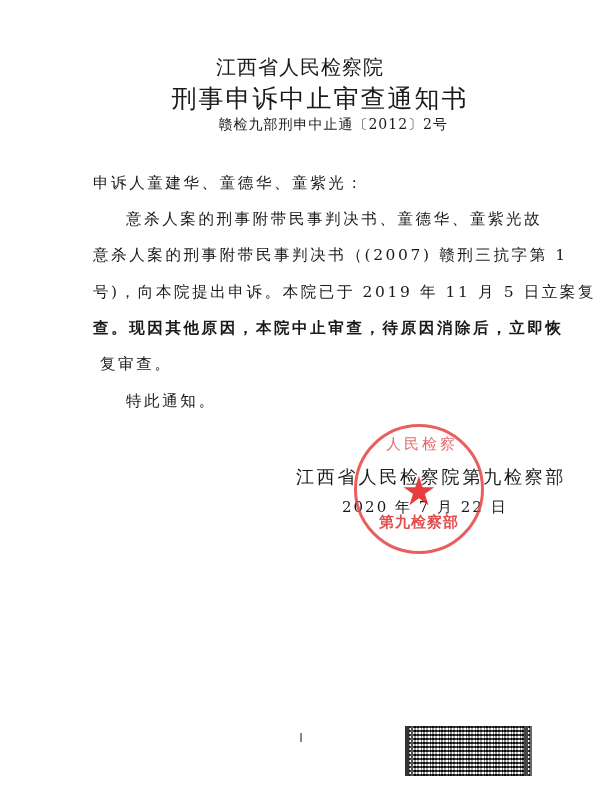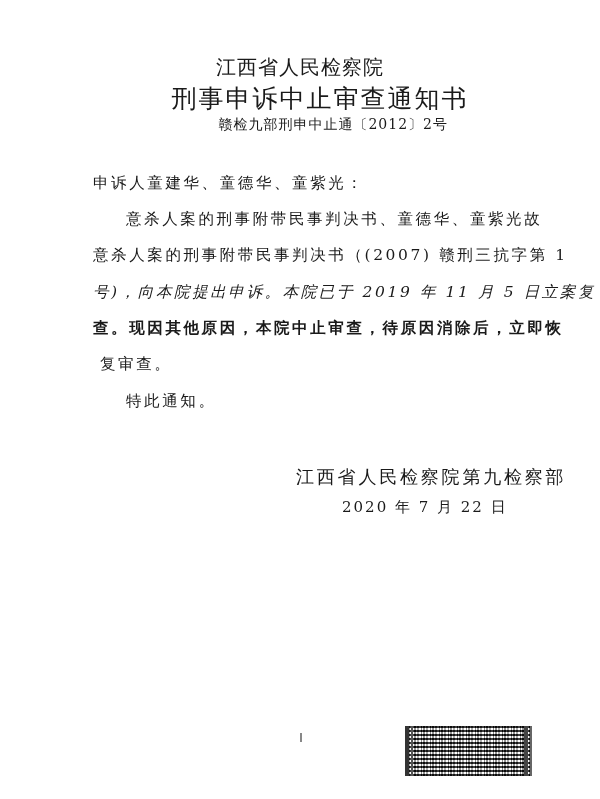--- a/index.html
+++ b/index.html
@@ -65,25 +65,30 @@
 
 <div class="page">
   <div class="org-title">江西省人民检察院</div>
   <div class="doc-title">刑事申诉中止审查通知书</div>
   <div class="doc-number">赣检九部刑申中止通〔2012〕2号</div>
 
   <div class="body-text" style="top:173px;">
     <div class="line" style="top:0px;">申诉人童建华、童德华、童紫光：</div>
     <div class="line indent" style="top:36px;">意杀人案的刑事附带民事判决书、童德华、童紫光故</div>
     <div class="line" style="top:72px;">意杀人案的刑事附带民事判决书（(2007) 赣刑三抗字第 1</div>
-    <div class="line" style="top:109px;font-style:italic;">号)，向本院提出申诉。本院已于 2019 年 11 月 5 日立案复</div>
+    <div class="line" style="top:109px;">号)，向本院提出申诉。本院已于 2019 年 11 月 5 日立案复</div>
     <div class="line" style="top:145px;font-weight:bold;">查。现因其他原因，本院中止审查，待原因消除后，立即恢</div>
     <div class="line" style="top:181px;margin-left:7px;">复审查。</div>
     <div class="line indent" style="top:218px;">特此通知。</div>
   </div>
 
   <div class="signature">江西省人民检察院第九检察部</div>
   <div class="date">2020 年 7 月 22 日</div>
 
+  <div class="seal">
+    <div class="seal-top">人民检察</div>
+    <div class="seal-star">★</div>
+    <div class="seal-bottom">第九检察部</div>
+  </div>
 
   <div class="page-mark"></div>
   <div class="barcode"></div>
 </div>
 
 </body></html>

